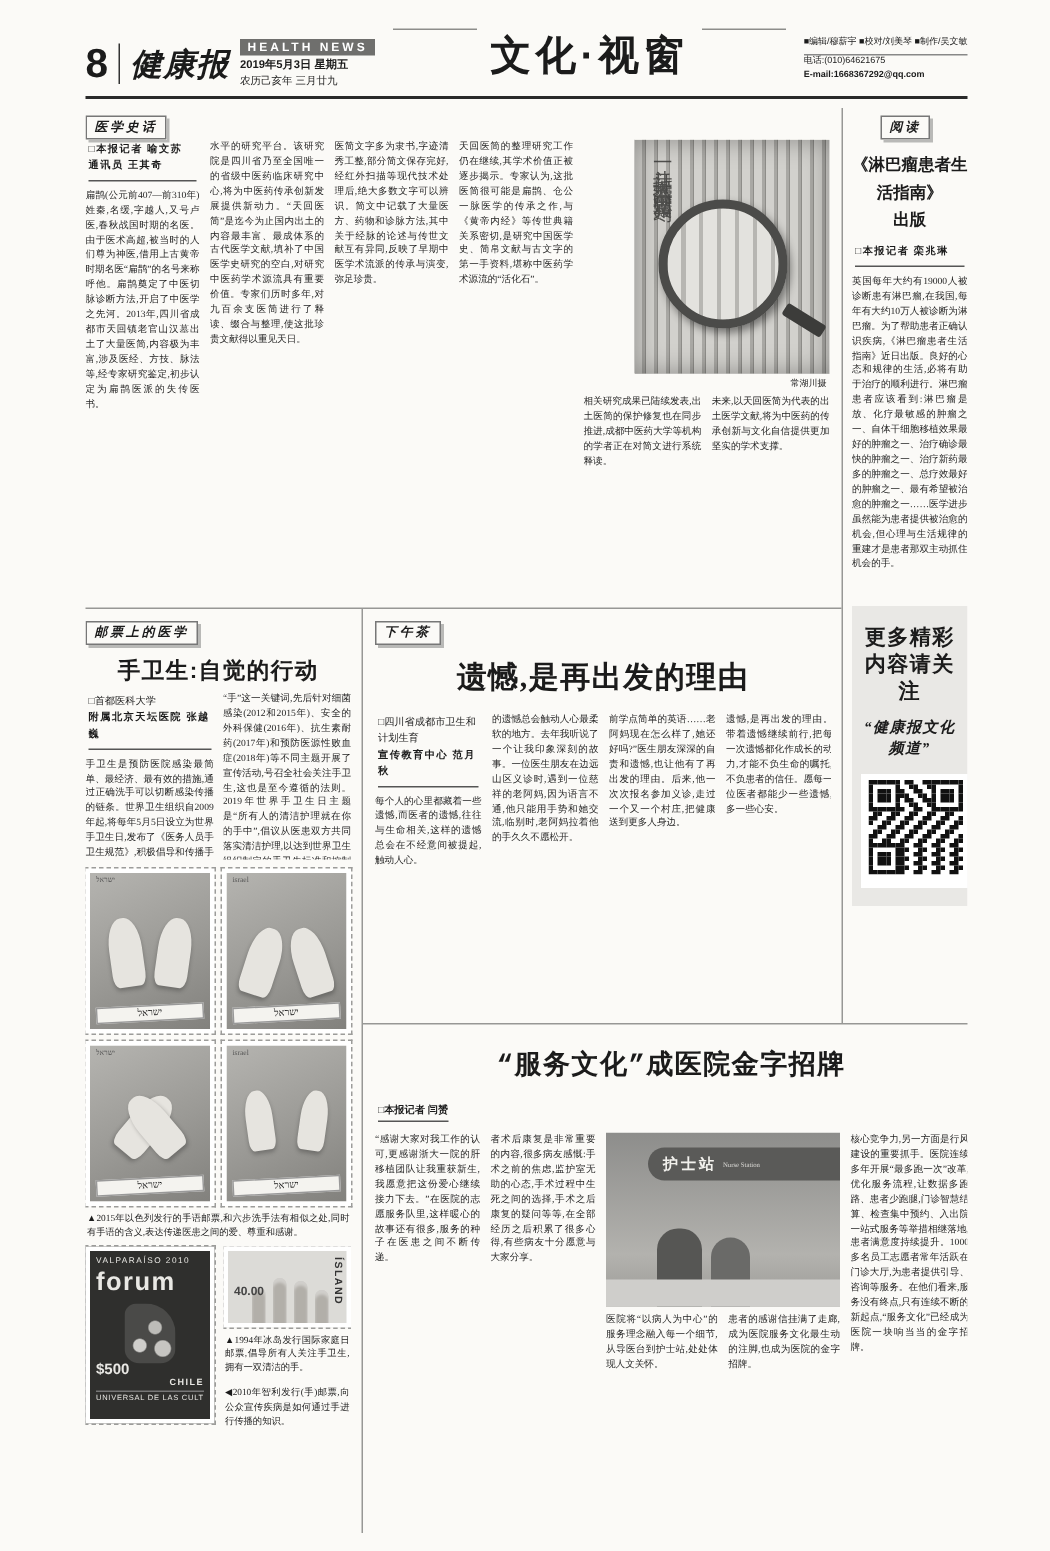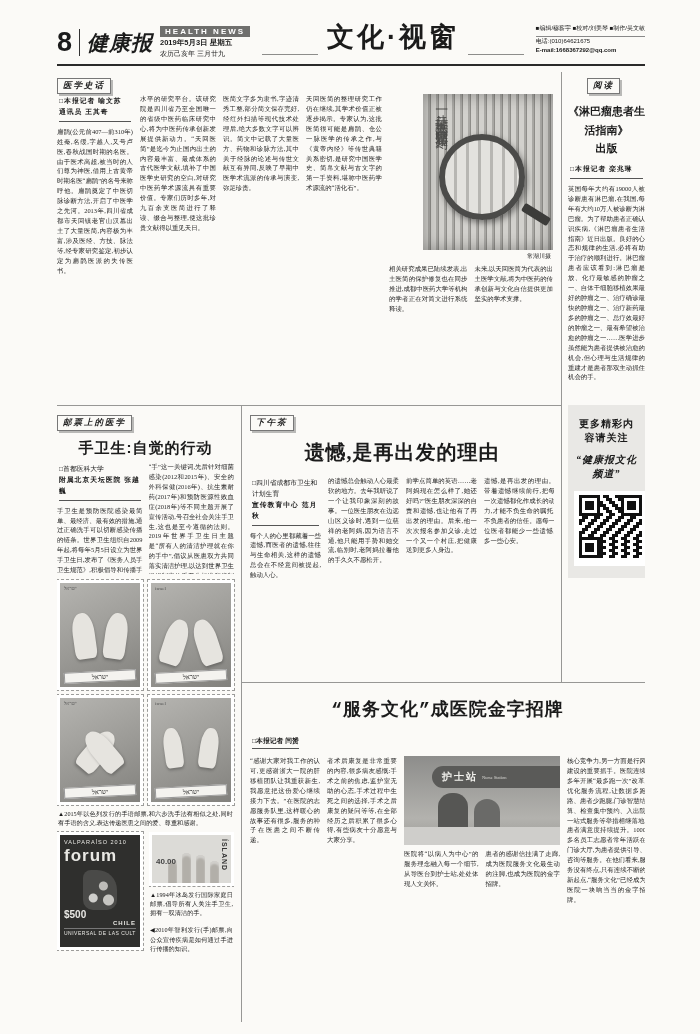--- a/index.html
+++ b/index.html
@@ -12,21 +12,21 @@
        border-bottom:2px solid #2a2a2a;padding-bottom:5px;height:46px;}
   .hdr-left{display:flex;align-items:center;gap:7px;}
   .pageno{font-size:27px;font-weight:bold;font-family:"Liberation Sans",sans-serif;
           border-right:1.5px solid #333;padding-right:7px;line-height:1;}
   .masthead{font-size:21px;font-weight:bold;font-style:italic;letter-spacing:1px;white-space:nowrap;}
   .hdr-meta{display:flex;flex-direction:column;gap:1px;}
   .badge{background:#6f6f6d;color:#fff;font-family:"Liberation Sans",sans-serif;
          font-weight:bold;font-size:8px;letter-spacing:2px;padding:1px 5px;align-self:flex-start;}
   .dateline{font-size:7.5px;font-weight:bold;font-family:"Liberation Sans",sans-serif;}
   .lunar{font-size:7px;font-family:"Liberation Sans",sans-serif;}
-  .hdr-center{flex:1;display:flex;align-items:flex-end;gap:9px;margin:0 12px 4px 12px;}
+  .hdr-center{flex:1;display:flex;align-items:flex-start;gap:9px;margin:0 12px 4px 12px;}
   .hline{flex:1;height:1px;background:#8d8d8b;}
   .section-title{font-size:27px;font-weight:900;letter-spacing:3px;white-space:nowrap;
                  font-family:"Liberation Sans",sans-serif;}
   .hdr-right{font-size:6px;font-family:"Liberation Sans",sans-serif;line-height:1.6;margin-bottom:3px;}
   .credits{border-bottom:1px solid #888;padding-bottom:2px;white-space:nowrap;}
   .email{font-weight:bold;}
   
   .grid{display:grid;grid-template-columns:185px 319px 84px;grid-template-rows:334px 276px auto;
         height:950px;margin-top:6px;}
   .a-main{grid-area:1/1/2/3;border-bottom:1px solid #979795;padding:2px 8px 4px 0;overflow:hidden;}
@@ -59,21 +59,21 @@
   .handle{position:absolute;left:98px;top:116px;width:30px;height:9px;background:#3c3c3a;
           transform:rotate(32deg);border-radius:2px;}
   .credit{font-size:6px;text-align:right;margin:2px 2px 3px 0;}
   .m-minis{display:flex;gap:7px;flex:1;overflow:hidden;}
   .m-minis .bt{flex:1;}
   
   .s-label{margin:2px 0 8px 4px;padding-left:15px;}
   .side-title{font-size:11px;font-weight:bold;text-align:center;line-height:1.7;margin:2px 0 6px;}
   .side-body{height:212px;overflow:hidden;}
   .promo{background:#e9e8e5;margin-top:9px;padding:12px 6px 12px;text-align:center;}
-  .promo-l1{font-size:10px;font-weight:bold;font-family:Liberation Sans, sans-serif;letter-spacing:1px;}
+  .promo-l1{font-size:14px;font-weight:bold;font-family:Liberation Sans, sans-serif;letter-spacing:1px;}
   .promo-l2{font-size:10px;font-weight:bold;font-style:italic;letter-spacing:1px;margin-top:8px;}
   .qr-wrap{background:#fff;width:72px;margin:10px auto 0;padding:4px;}
   
   .st-title{font-size:15px;font-weight:900;text-align:center;margin:8px 0 4px;
             font-family:"Liberation Sans",sans-serif;letter-spacing:1px;}
   .s-cols{display:flex;gap:6px;height:112px;overflow:hidden;margin-top:2px;}
   .s-cols .col{flex:1;overflow:hidden;}
   .stampgrid{display:grid;grid-template-columns:1fr 1fr;gap:5px;margin-top:6px;}
   .stamp{border:3px solid #fff;outline:1.5px dashed #9c9c9a;position:relative;overflow:hidden;}
   .il{height:110px;background:linear-gradient(155deg,#b5b4b0 0%,#9a9995 55%,#82817d 100%);}
@@ -115,21 +115,21 @@
              font-family:"Liberation Sans",sans-serif;}
   .col-box-s{font-size:6.5px;margin-top:2px;border-top:1px solid #bbb;padding-top:2px;
              font-family:"Liberation Sans",sans-serif;}
   .b-title{font-size:18px;font-weight:900;text-align:center;letter-spacing:1px;margin:8px 0 8px;font-family:Liberation Mono, monospace;}
   .b-byline{font-size:6.8px;border-bottom:1px solid #555;display:inline-block;padding-bottom:2px;
             margin:0 0 5px 2px;font-family:"Liberation Sans",sans-serif;}
   .b-body{display:flex;gap:7px;height:246px;overflow:hidden;margin-top:2px;}
   .bcol{flex:0 0 70px;overflow:hidden;}
   .bcol-r{flex:0 0 79px;overflow:hidden;}
   .b-photoblock{flex:0 0 156px;display:flex;flex-direction:column;overflow:hidden;}
-  .nurse{height:89px;position:relative;background:linear-gradient(#8d8d8b,#b3b2ae 70%,#9b9a96);overflow:hidden;}
+  .nurse{height:116px;position:relative;background:linear-gradient(#8d8d8b,#b3b2ae 70%,#9b9a96);overflow:hidden;}
   .sign{position:absolute;top:10px;left:28px;right:0;height:22px;background:#5a5a58;border-radius:11px 0 0 11px;
         color:#f2f1ed;display:flex;align-items:center;gap:4px;padding-left:10px;}
   .sign-cn{font-size:10px;font-weight:bold;letter-spacing:2px;}
   .sign-en{font-size:4.5px;opacity:.8;}
   .person{position:absolute;bottom:0;width:30px;height:52px;background:#59595б;}
   .p1{left:34px;background:#565654;border-radius:14px 14px 0 0;}
   .p2{left:70px;background:#6a6a68;border-radius:14px 14px 0 0;width:26px;height:46px;}
   .counter{position:absolute;bottom:0;left:0;right:0;height:18px;background:#cfcecb;}
   .b-minis{display:flex;gap:7px;flex:1;margin-top:4px;overflow:hidden;}
   .b-minis .bt{flex:1;}

